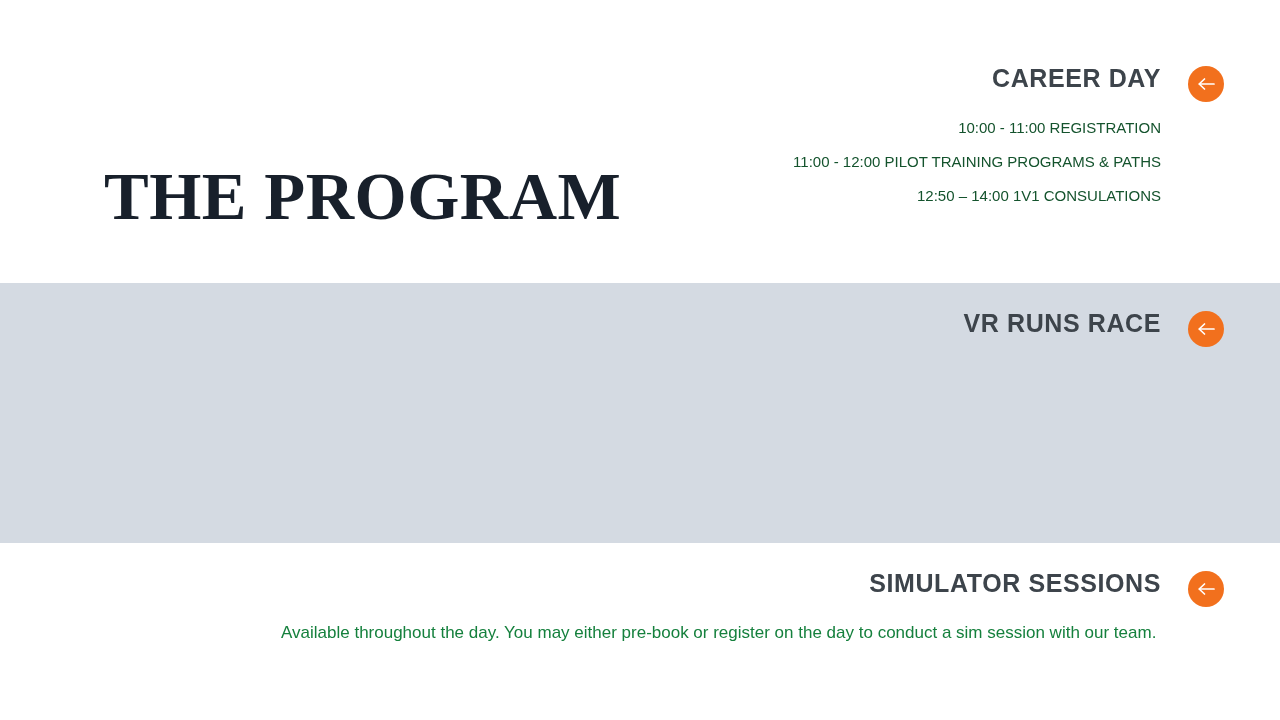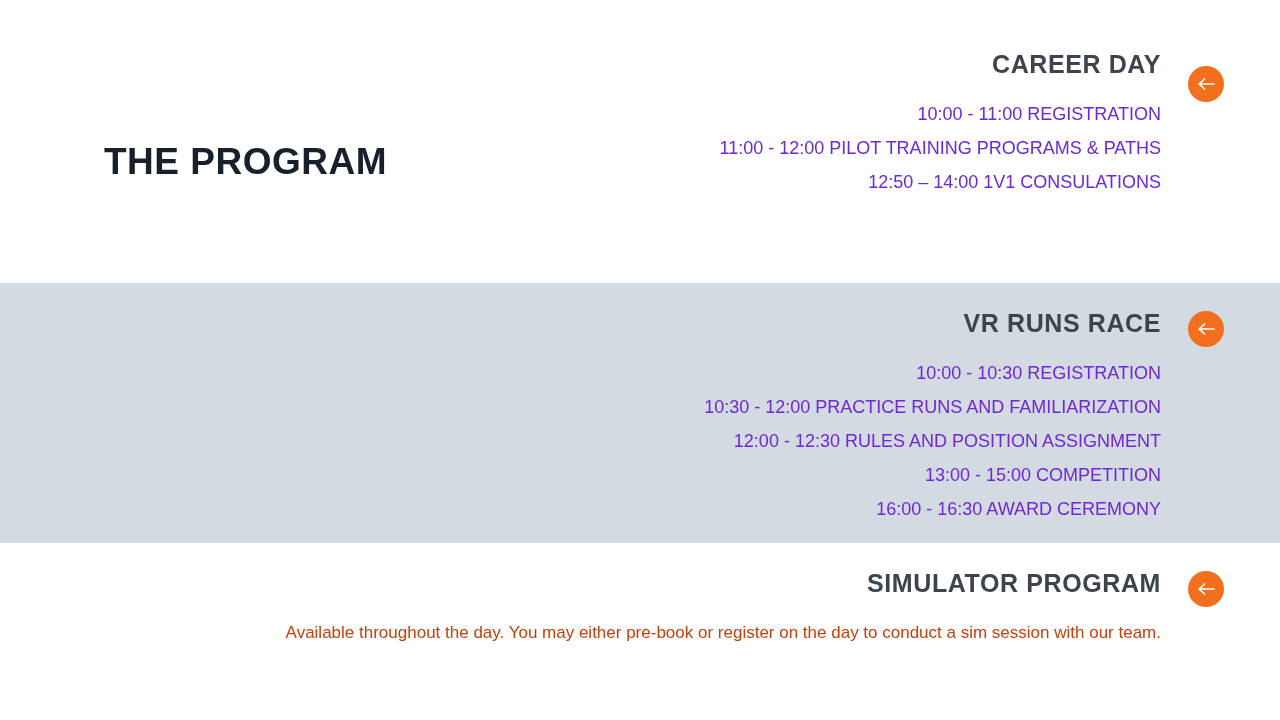--- a/index.html
+++ b/index.html
@@ -19,26 +19,27 @@
     width: 1280px;
     height: 720px;
     background: #ffffff;
   }
 
   
   .page-title {
     position: absolute;
     left: 104px;
     top: 118px;
-    font-size: 37px;
+    font-size: 67px;
     font-weight: bold;
     letter-spacing: 0.5px;
     color: #18202b;
     line-height: 1;
     white-space: nowrap;
+    font-family: Liberation Serif, serif;
   }
 
   
   .band {
     position: absolute;
     left: 0;
     width: 1280px;
     box-sizing: border-box;
   }
   .band-1 { top: 0; height: 283px; background: #ffffff; }
@@ -60,33 +61,33 @@
     line-height: 1;
     white-space: nowrap;
   }
 
   .section-list {
     list-style: none;
     margin: 0;
     padding: 0;
   }
   .section-list li {
-    font-size: 18px;
-    color: #6d28d9;
+    font-size: 15px;
+    color: #14532d;
     line-height: 34px;
     white-space: nowrap;
   }
 
   .section-note {
     font-size: 17px;
-    color: #c2410c;
+    color: #15803d;
     line-height: 34px;
     width: 880px;
     margin-left: auto;
-    text-align: right;
+    text-align: left;
   }
 
   
   .arrow-btn {
     position: absolute;
     width: 36px;
     height: 36px;
     border-radius: 50%;
     background: #f2701d;
     border: none;
@@ -95,21 +96,21 @@
     display: flex;
     align-items: center;
     justify-content: center;
   }
   .arrow-btn svg { display: block; }
 
   #arrow-1 { left: 1188px; top: 66px; }
   #arrow-2 { left: 1188px; top: 311px; }
   #arrow-3 { left: 1188px; top: 571px; }
 
-  #section-1 { top: 52px; }
+  #section-1 { top: 66px; }
   #section-2 { top: 311px; }
   #section-3 { top: 571px; }
 </style>
 </head>
 <body>
 
 <div class="slide">
 
   <div class="band band-1"></div>
   <div class="band band-2"></div>
@@ -127,37 +128,30 @@
   </div>
   <button class="arrow-btn" id="arrow-1">
     <svg width="18" height="14" viewBox="0 0 18 14" aria-hidden="true">
       <path d="M17 7 H2.5" stroke="#ffffff" stroke-width="1.7" fill="none" stroke-linecap="round"></path>
       <path d="M7.5 2 L2.2 7 L7.5 12" stroke="#ffffff" stroke-width="1.7" fill="none" stroke-linecap="round" stroke-linejoin="round"></path>
     </svg>
   </button>
 
   <div class="section-inner" id="section-2">
     <div class="section-heading">VR RUNS RACE</div>
-    <ul class="section-list">
-      <li>10:00 - 10:30 REGISTRATION</li>
-      <li>10:30 - 12:00 PRACTICE RUNS AND FAMILIARIZATION</li>
-      <li>12:00 - 12:30 RULES AND POSITION ASSIGNMENT</li>
-      <li>13:00 - 15:00 COMPETITION</li>
-      <li>16:00 - 16:30 AWARD CEREMONY</li>
-    </ul>
   </div>
   <button class="arrow-btn" id="arrow-2">
     <svg width="18" height="14" viewBox="0 0 18 14" aria-hidden="true">
       <path d="M17 7 H2.5" stroke="#ffffff" stroke-width="1.7" fill="none" stroke-linecap="round"></path>
       <path d="M7.5 2 L2.2 7 L7.5 12" stroke="#ffffff" stroke-width="1.7" fill="none" stroke-linecap="round" stroke-linejoin="round"></path>
     </svg>
   </button>
 
   <div class="section-inner" id="section-3">
-    <div class="section-heading">SIMULATOR PROGRAM</div>
+    <div class="section-heading">SIMULATOR SESSIONS</div>
     <div class="section-note">Available throughout the day. You may either pre-book or register on the day to conduct a sim session with our team.</div>
   </div>
   <button class="arrow-btn" id="arrow-3">
     <svg width="18" height="14" viewBox="0 0 18 14" aria-hidden="true">
       <path d="M17 7 H2.5" stroke="#ffffff" stroke-width="1.7" fill="none" stroke-linecap="round"></path>
       <path d="M7.5 2 L2.2 7 L7.5 12" stroke="#ffffff" stroke-width="1.7" fill="none" stroke-linecap="round" stroke-linejoin="round"></path>
     </svg>
   </button>
 
 </div>

